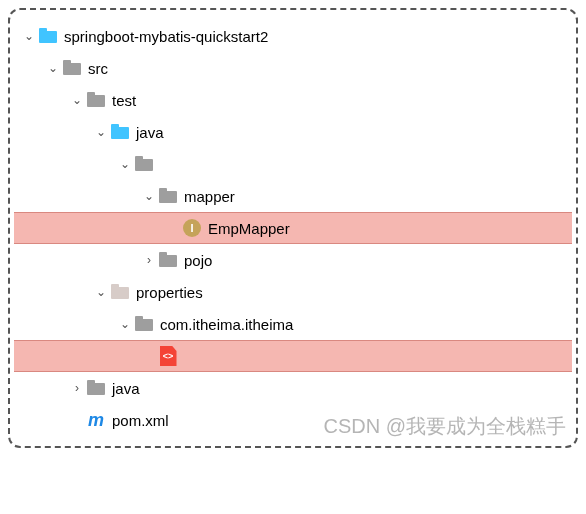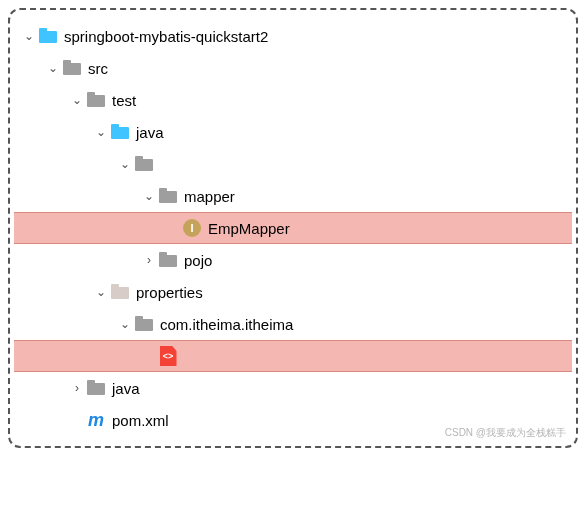--- a/index.html
+++ b/index.html
@@ -15,21 +15,21 @@
       border: 2px dashed #555;
       border-radius: 12px;
       padding: 10px 4px;
       position: relative;
     }
     .watermark {
       position: absolute;
       bottom: 6px;
       right: 10px;
       color: rgba(150,150,150,0.7);
-      font-size: 10px;
+      font-size: 20px;
       pointer-events: none;
     }
     .row {
       display: flex;
       align-items: center;
       height: 32px;
       white-space: nowrap;
     }
     .highlight {
       background: #f5b7b1;

